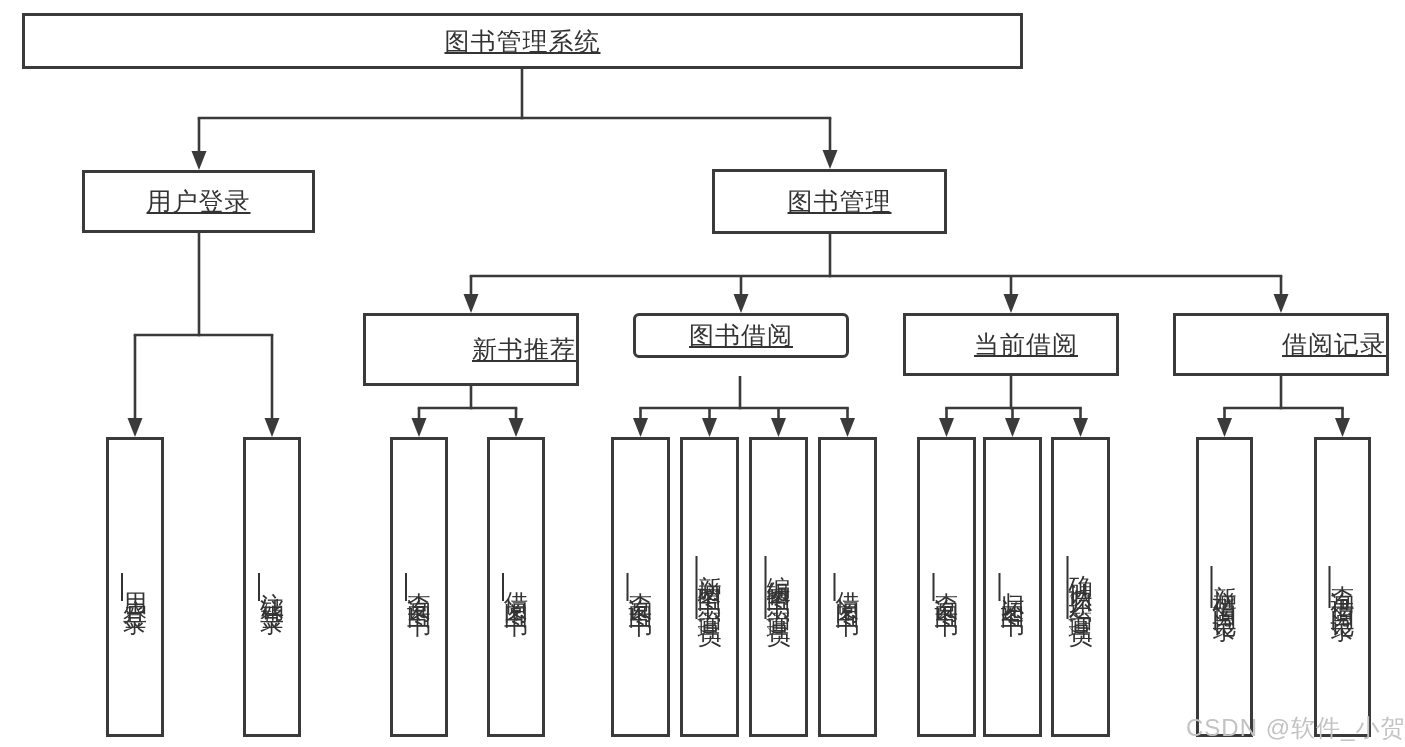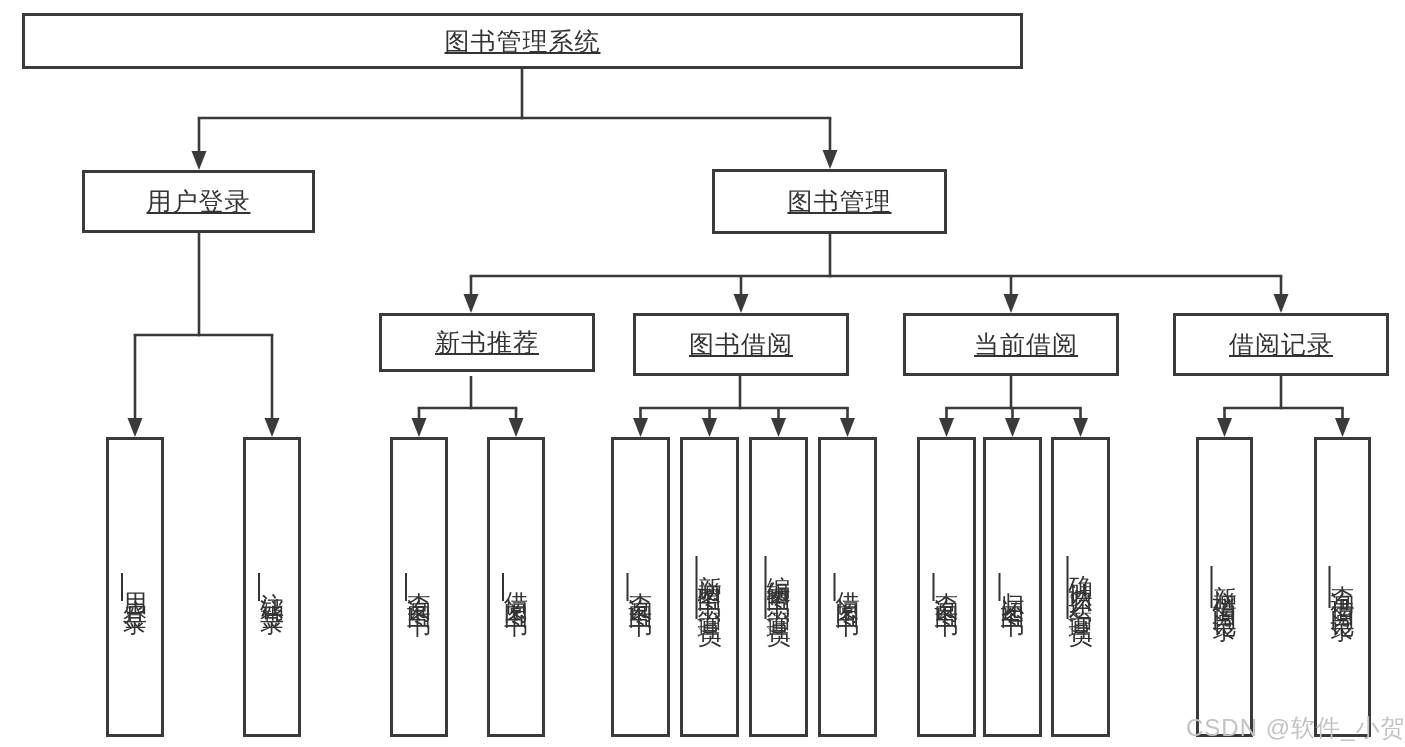--- a/index.html
+++ b/index.html
@@ -120,30 +120,30 @@
     <span class="lbl">图书管理系统</span>
   </div>
 
   <div class="node h" style="left: 82px; top: 170px; width: 233px; height: 63px; border-color: rgb(58, 58, 58); color: rgb(51, 51, 51);">
     <span class="lbl">用户登录</span>
   </div>
   <div class="node h" style="left: 712px; top: 169px; width: 235px; height: 65px; border-color: rgb(58, 58, 58); color: rgb(51, 51, 51); padding-left: 20px;">
     <span class="lbl">图书管理</span>
   </div>
 
-  <div class="node h" style="left: 379px; top: 313px; width: 216px; height: 59px; border-color: rgb(58, 58, 58); color: rgb(51, 51, 51);">
+  <div class="node h" style="left: 363px; top: 313px; width: 216px; height: 73px; border-color: rgb(58, 58, 58); color: rgb(51, 51, 51); justify-content: flex-end;">
     <span class="lbl">新书推荐</span>
   </div>
-  <div class="node h" style="left: 633px; top: 313px; width: 216px; height: 63px; border-color: rgb(58, 58, 58); color: rgb(51, 51, 51);">
+  <div class="node h" style="left: 633px; top: 313px; width: 216px; height: 45px; border-color: rgb(58, 58, 58); color: rgb(51, 51, 51); border-radius: 6px;">
     <span class="lbl">图书借阅</span>
   </div>
   <div class="node h" style="left: 903px; top: 313px; width: 216px; height: 63px; border-color: rgb(58, 58, 58); color: rgb(51, 51, 51); padding-left: 30px;">
     <span class="lbl">当前借阅</span>
   </div>
-  <div class="node h" style="left: 1173px; top: 313px; width: 216px; height: 63px; border-color: rgb(58, 58, 58); color: rgb(51, 51, 51);">
+  <div class="node h" style="left: 1173px; top: 313px; width: 216px; height: 63px; border-color: rgb(58, 58, 58); color: rgb(51, 51, 51); justify-content: flex-end;">
     <span class="lbl">借阅记录</span>
   </div>
 
   <div class="node v" style="left: 106px; top: 437px; width: 58px; height: 300px; border-color: rgb(58, 58, 58); color: rgb(51, 51, 51);">
     <span class="lbl">用户登录</span>
   </div>
   <div class="node v" style="left: 243px; top: 437px; width: 58px; height: 300px; border-color: rgb(58, 58, 58); color: rgb(51, 51, 51);">
     <span class="lbl">注销登录</span>
   </div>
 

